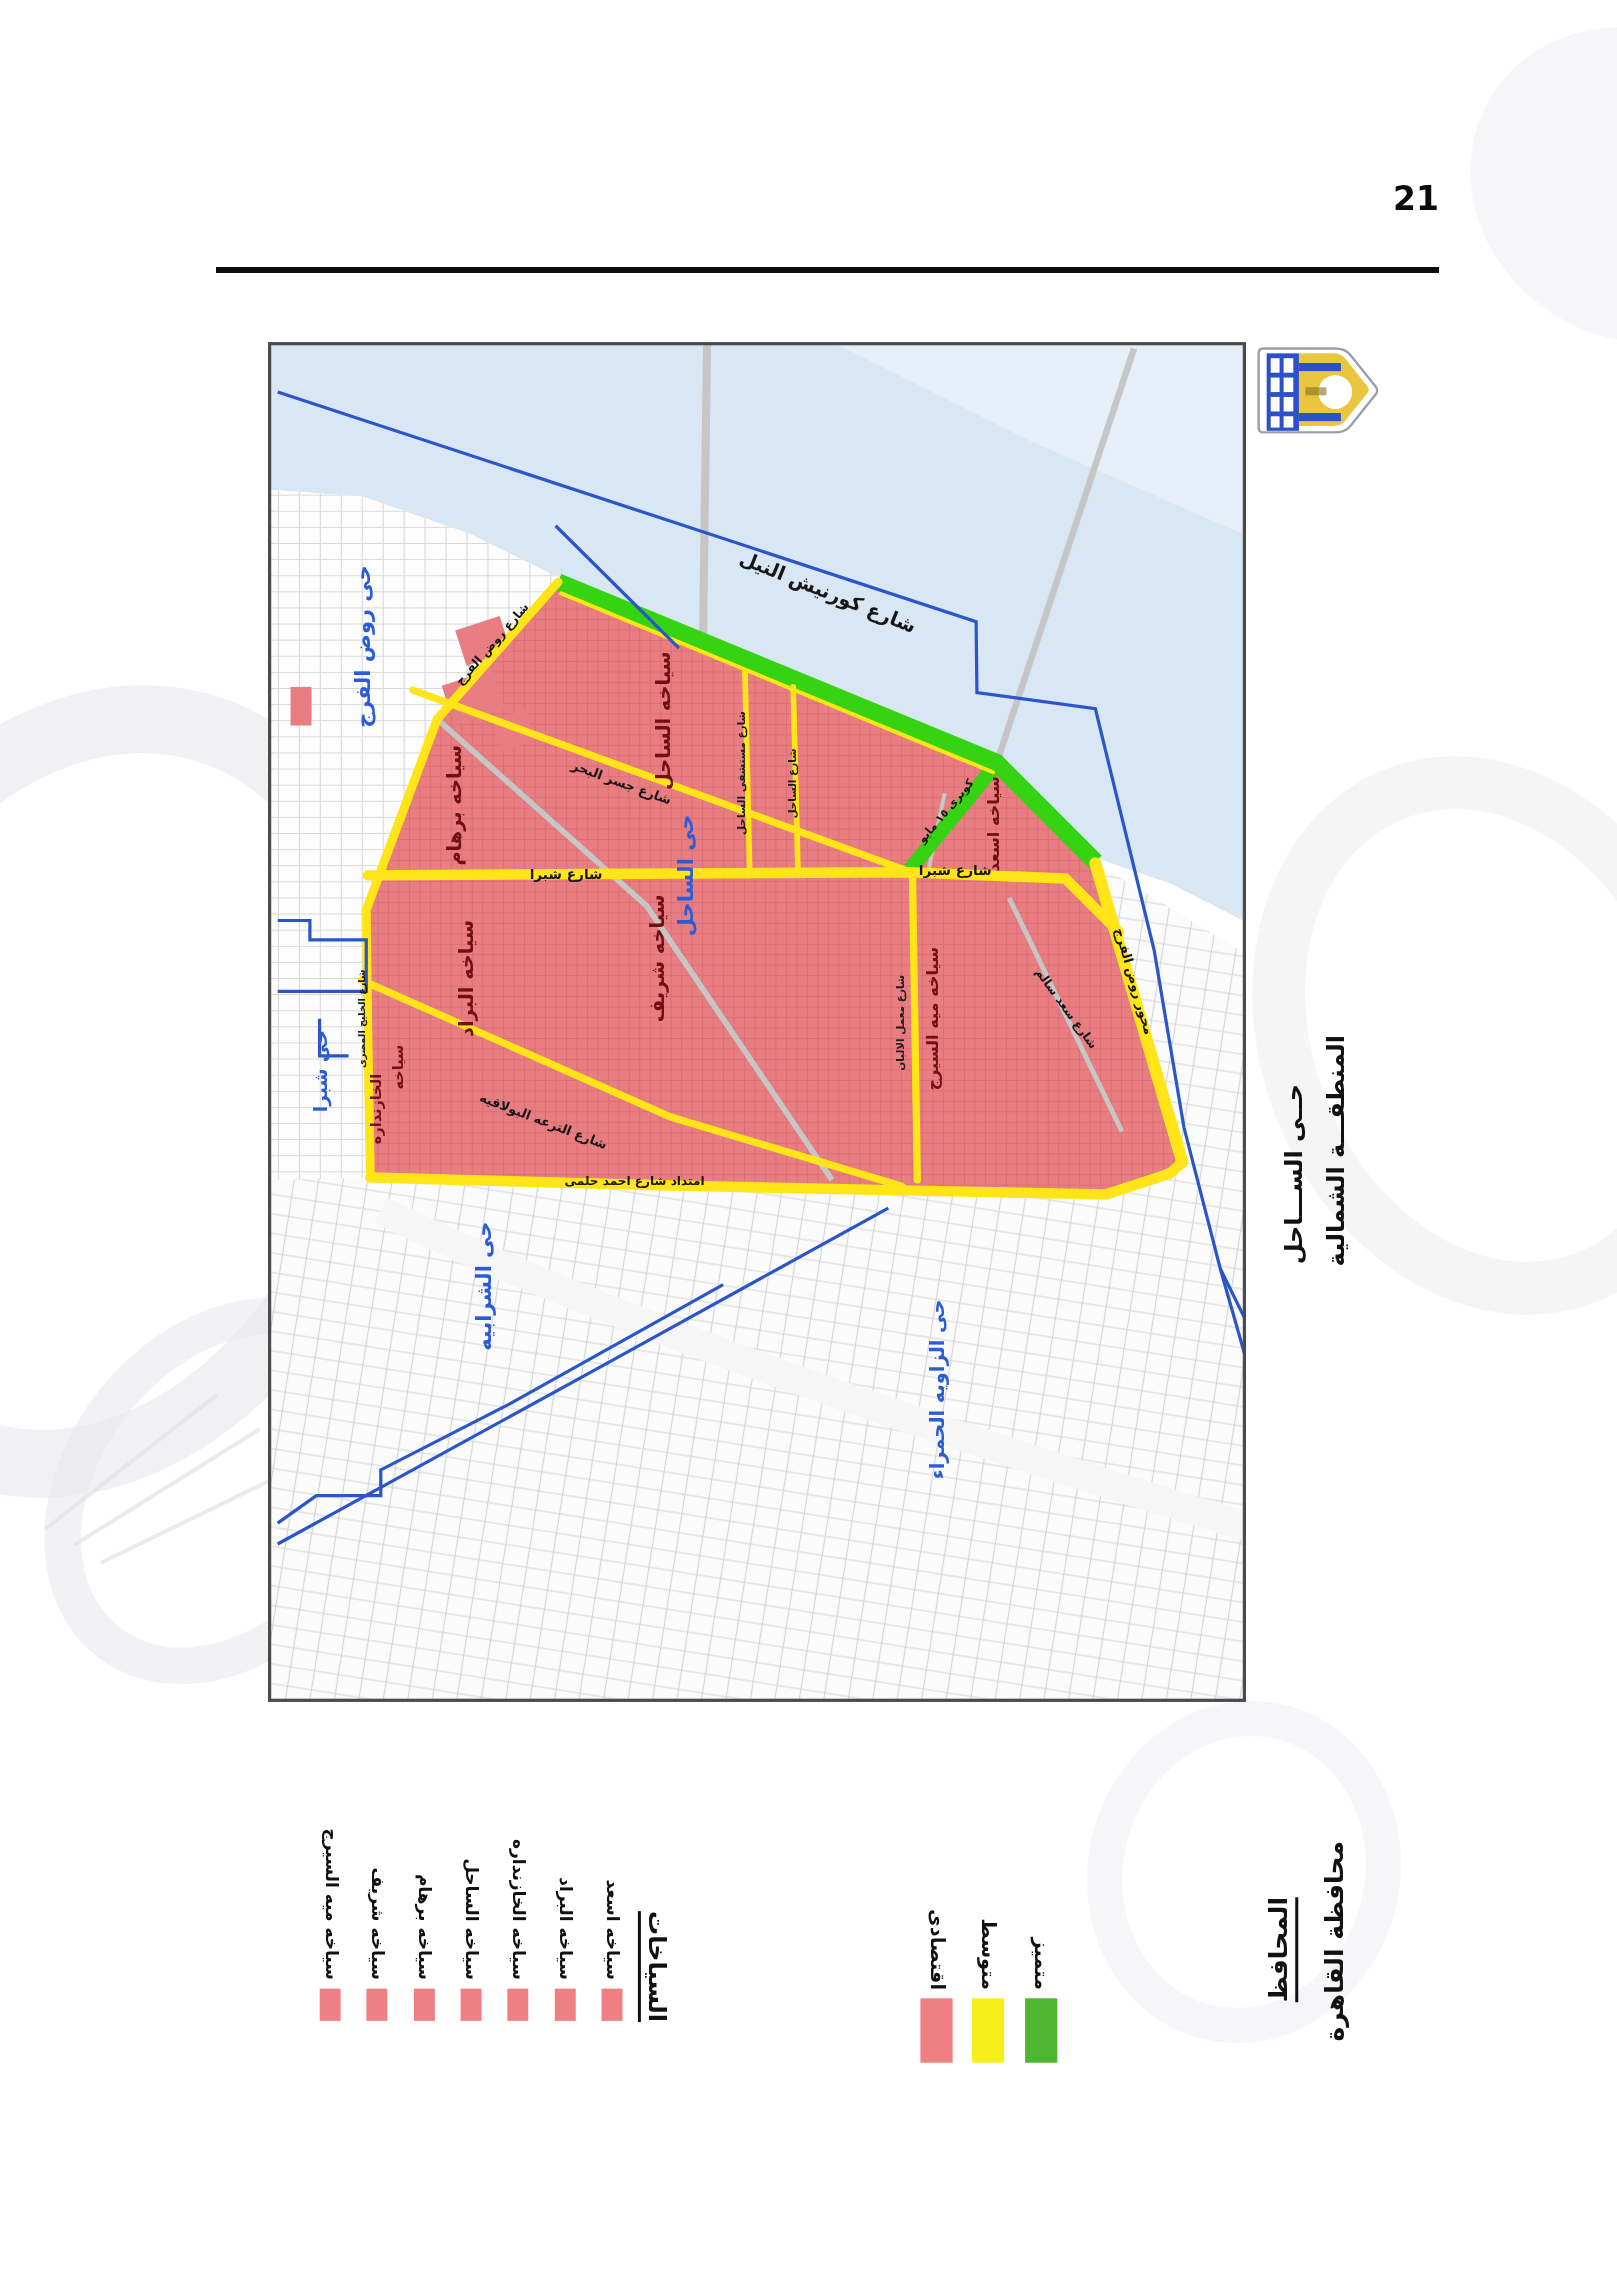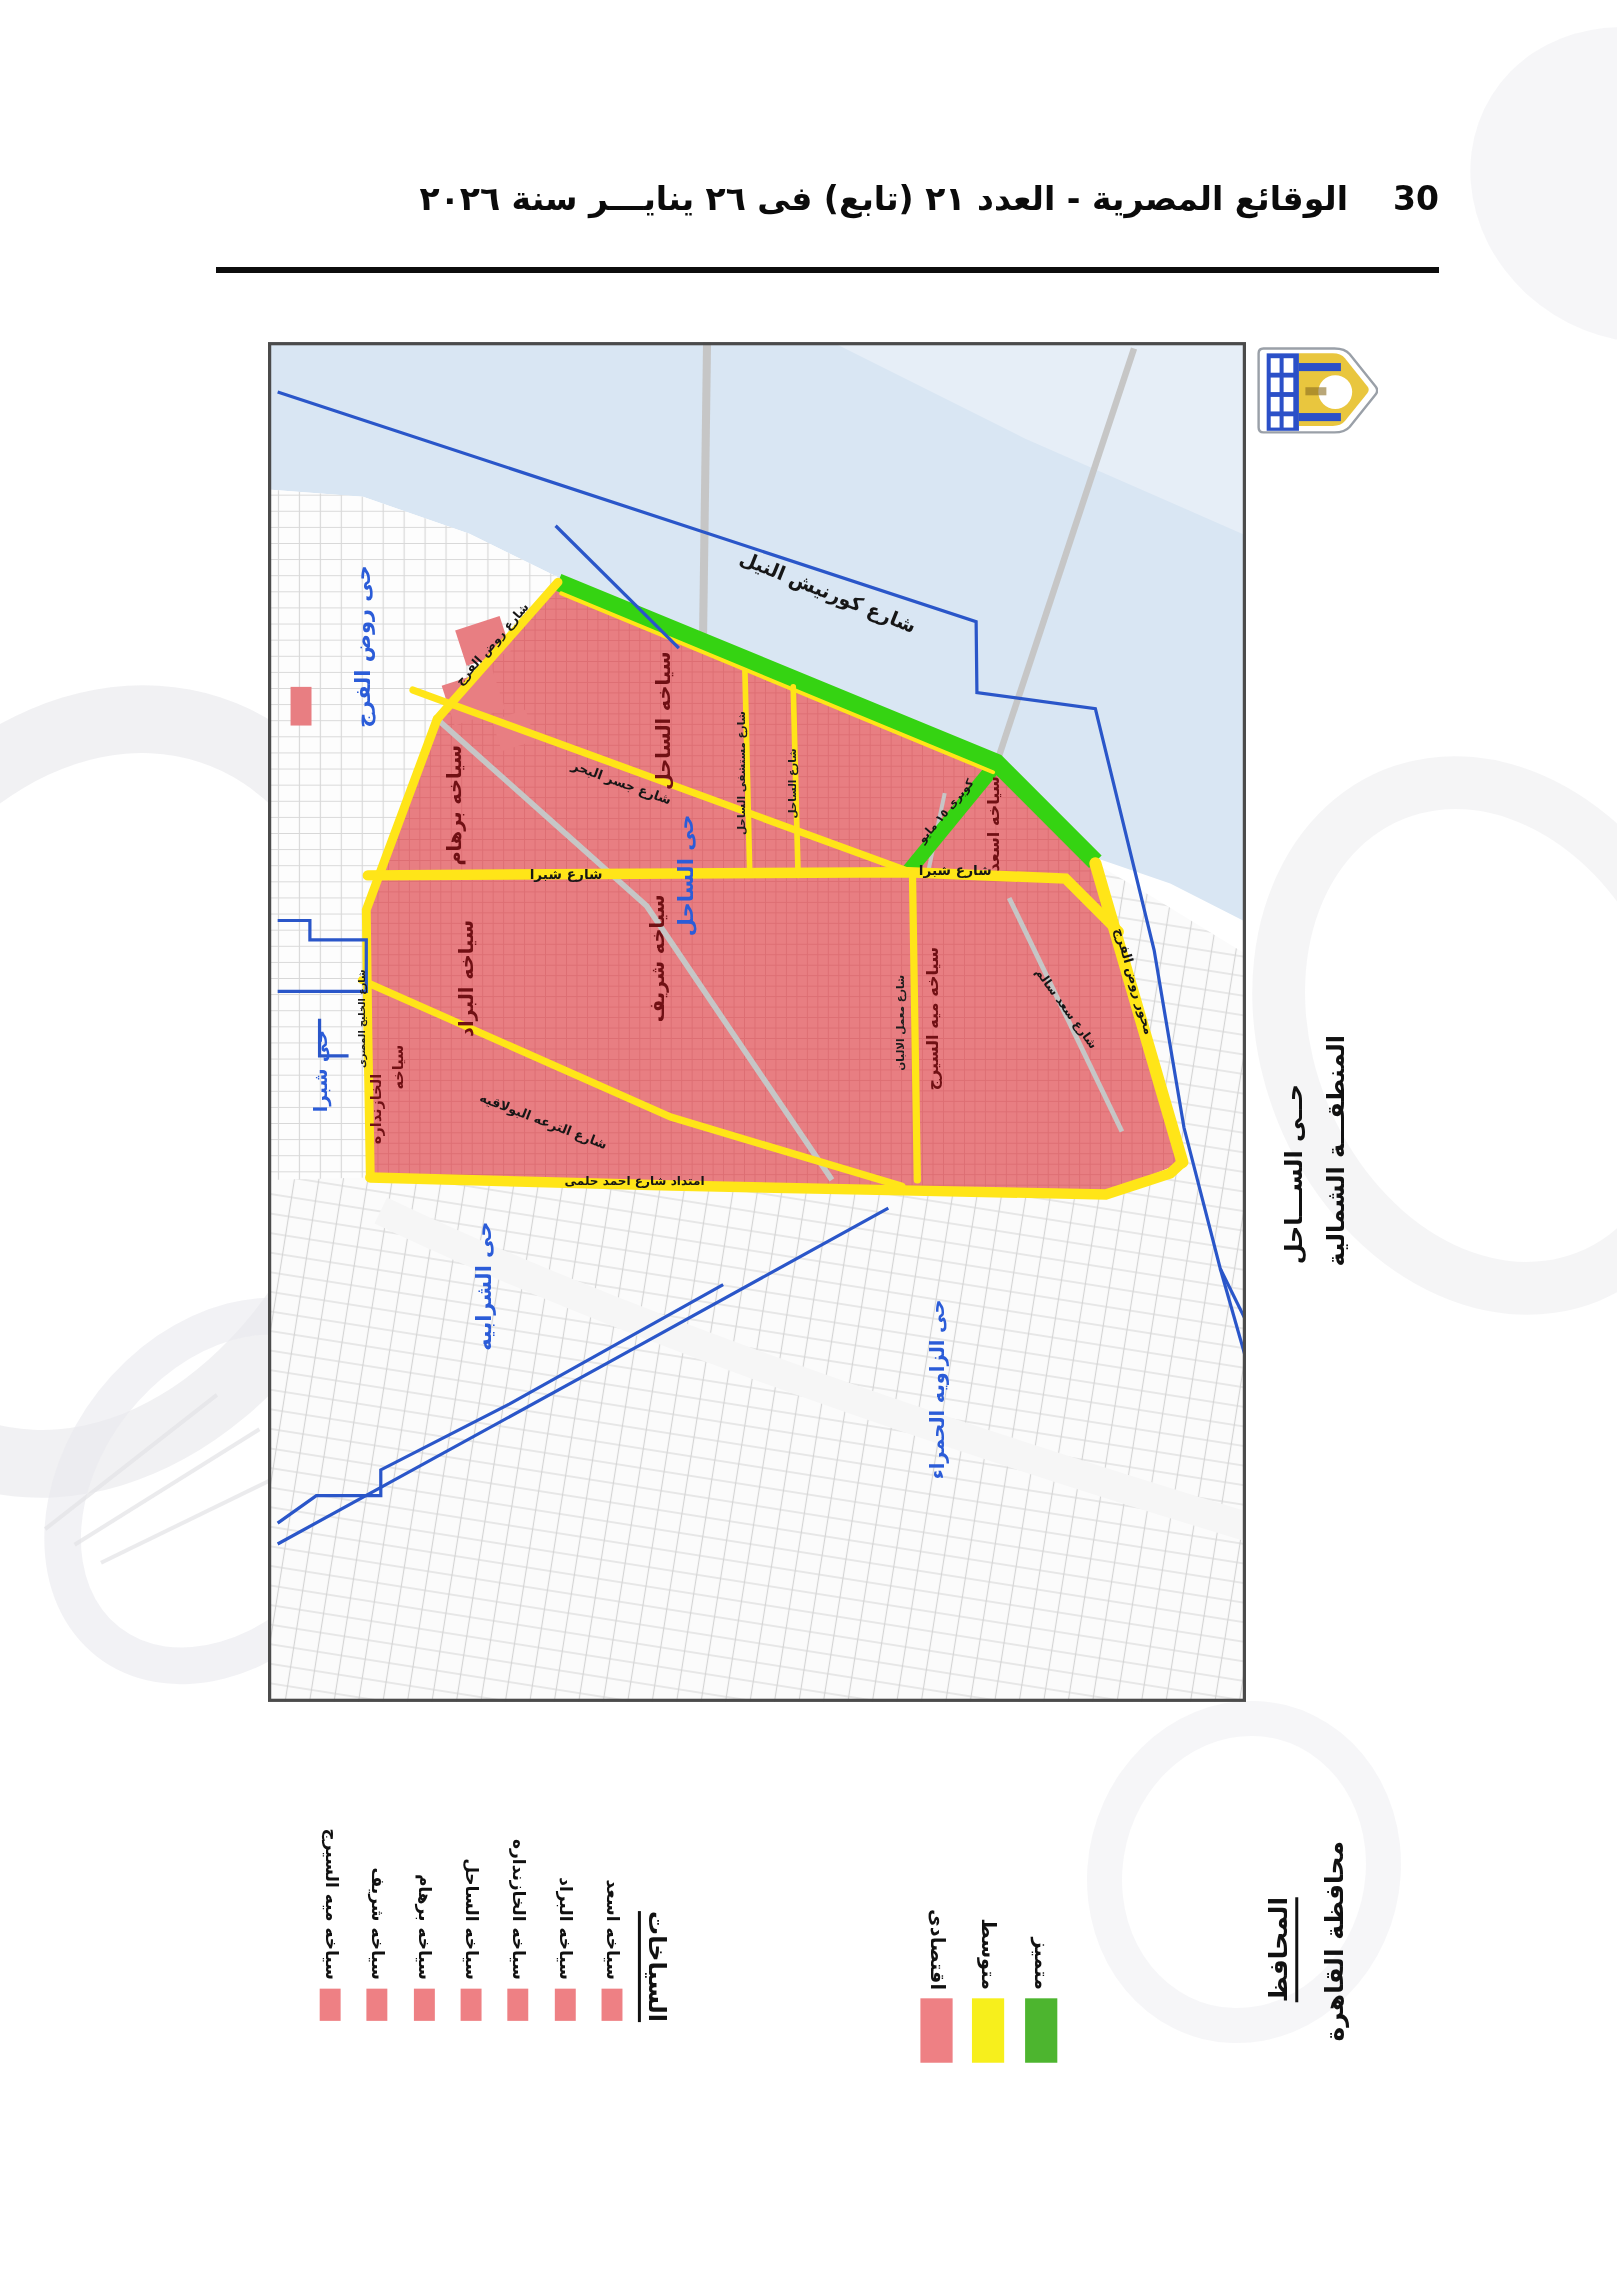--- a/index.html
+++ b/index.html
@@ -44,22 +44,21 @@
   <div class="wm wm5"></div>
   <div class="wm wm1"></div>
   <div class="wm wm2"></div>
   <div class="wm wm3"></div>
   <div class="wm wm4"></div>
   <div class="fline" style="left:129px;top:1353px;transform:rotate(52deg);"></div>
   <div class="fline" style="left:165px;top:1378px;transform:rotate(58deg);"></div>
   <div class="fline" style="left:197px;top:1406px;transform:rotate(64deg);"></div>
 
   <div id="header">
-    <span>30</span>
-    <span dir="rtl">الوقائع المصرية - العدد ٢١ (تابع) فى ٢٦ ينايـــر سنة ٢٠٢٦</span>
+    <span>21</span>
   </div>
   <div id="rule"></div>
 
   <svg id="logo" width="121" height="105" viewBox="0 0 150 130">
     <path d="M8,8 h88 q13,0 19,7 l32,40 q4,5 0,10 l-32,40 q-6,7 -19,7 h-88 q-6,0 -6,-6 v-92 q0,-6 6,-6 z" fill="#ffffff" stroke="#9aa0a8" stroke-width="3"></path>
     <rect x="12" y="14" width="40" height="96" fill="#2b50c8"></rect>
     <g fill="#ffffff">
       <rect x="17" y="20" width="11" height="18"></rect>
         <rect x="33" y="20" width="12" height="18"></rect>
       <rect x="17" y="44" width="11" height="18"></rect>

